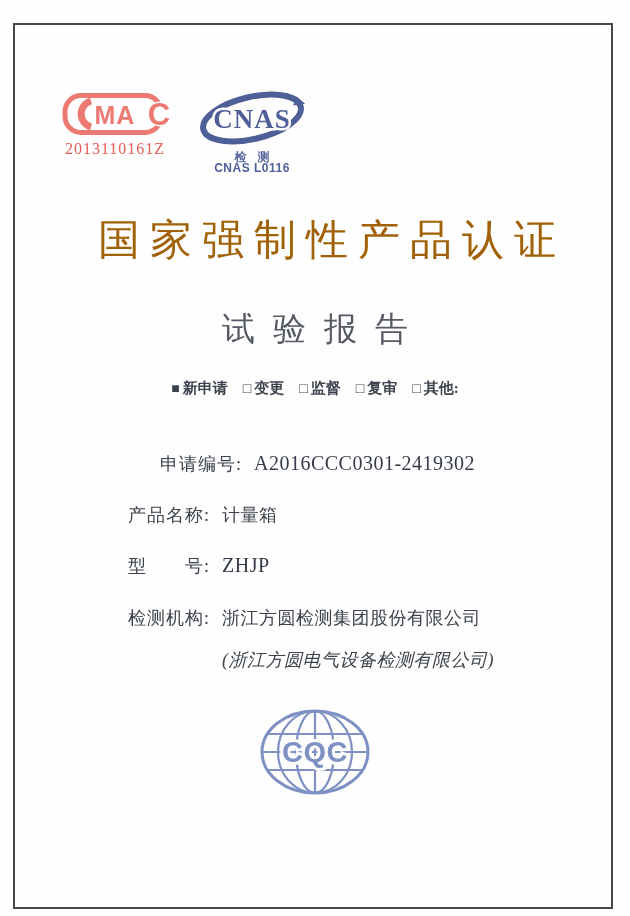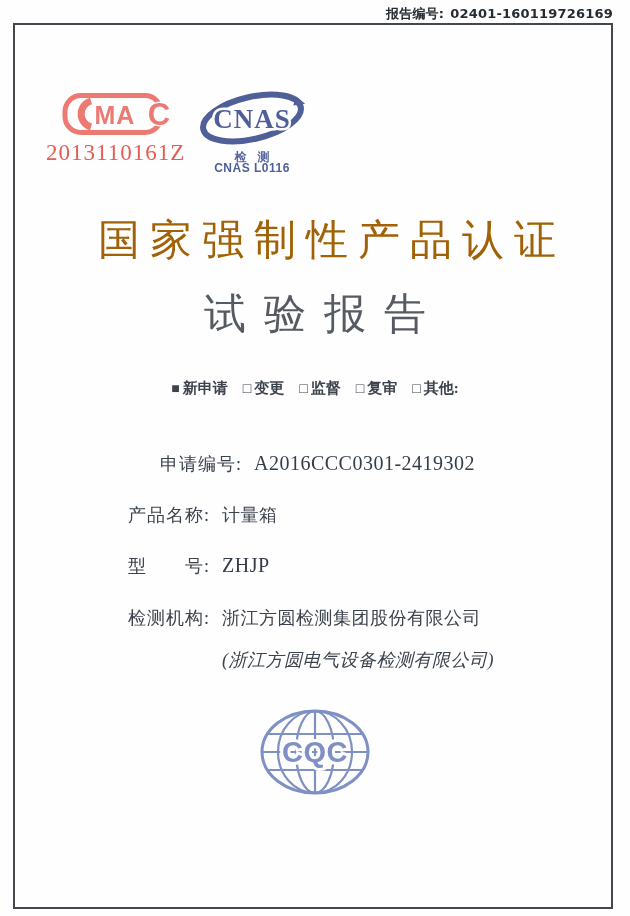--- a/index.html
+++ b/index.html
@@ -32,21 +32,21 @@
     border: 2px solid #43484e;
   }
   .cma-svg { position: absolute; left: 62px; top: 91px; width: 108px; height: 46px; }
   .cma-number {
     position: absolute;
     left: 46px;
     top: 140px;
     width: 138px;
     text-align: center;
     font-family: "Liberation Serif", serif;
-    font-size: 23px;
+    font-size: 16px;
     color: #e65c54;
     letter-spacing: 1px;
   }
   .cnas-svg { position: absolute; left: 197px; top: 89px; width: 110px; height: 58px; }
   .cnas-caption {
     position: absolute;
     left: 197px;
     top: 149px;
     width: 110px;
     text-align: center;
@@ -74,23 +74,23 @@
     text-align: center;
     font-size: 42px;
     color: #a16207;
     letter-spacing: 10px;
     text-indent: 10px;
     font-weight: 400;
     white-space: nowrap;
   }
   .title-line2 {
     position: absolute;
-    left: 0; top: 286px; width: 630px;
-    text-align: center;
-    font-size: 42px;
+    left: 0; top: 307px; width: 630px;
+    text-align: center;
+    font-size: 33px;
     color: #565b63;
     letter-spacing: 18px;
     text-indent: 18px;
     font-weight: 400;
     white-space: nowrap;
   }
   .check-row {
     position: absolute;
     left: 0; top: 379px; width: 630px;
     display: flex;
@@ -128,23 +128,20 @@
   .field-org      { top: 606px; }
   .field-org .fvalue-block { display: inline-block; }
   .field-org .fvalue2 { display: block; margin-top: 18px; letter-spacing: 0.5px; font-style: italic; }
   .cqc-svg { position: absolute; left: 259px; top: 708px; width: 112px; height: 88px; }
 </style>
 </head>
 <body>
 
 <div class="page">
 
-  <div class="report-no">
-    <span>报告编号:</span><span class="num">02401-160119726169</span>
-  </div>
 
   <div class="border-box"></div>
 
   <svg class="cma-svg" viewBox="0 0 108 46">
     <rect x="3" y="4.5" width="96" height="37" rx="16" fill="none" stroke="#ed7a72" stroke-width="5"></rect>
     <circle cx="98" cy="23" r="12.5" fill="#fefefe"></circle>
     <path d="M 29 10 A 13.5 13.5 0 0 0 29 36" fill="none" stroke="#ed7a72" stroke-width="7"></path>
     <text x="53" y="32.5" text-anchor="middle" font-family="Liberation Sans, sans-serif" font-size="25" font-weight="bold" fill="#ed7a72" letter-spacing="1">MA</text>
     <text x="97" y="34" text-anchor="middle" font-family="Liberation Sans, sans-serif" font-size="31" font-weight="bold" fill="#ed7a72">C</text>
   </svg>

